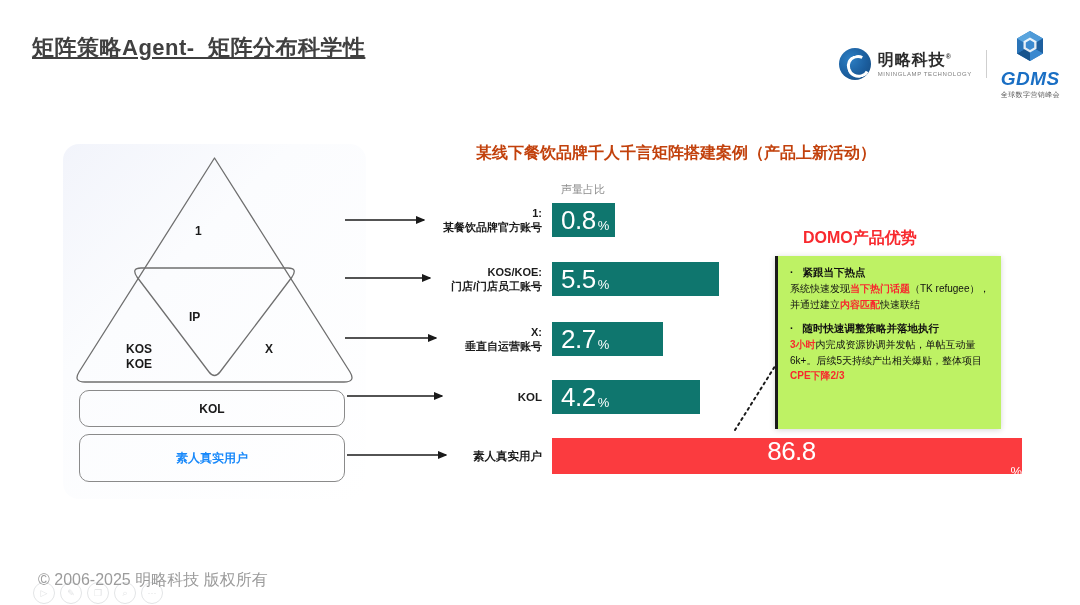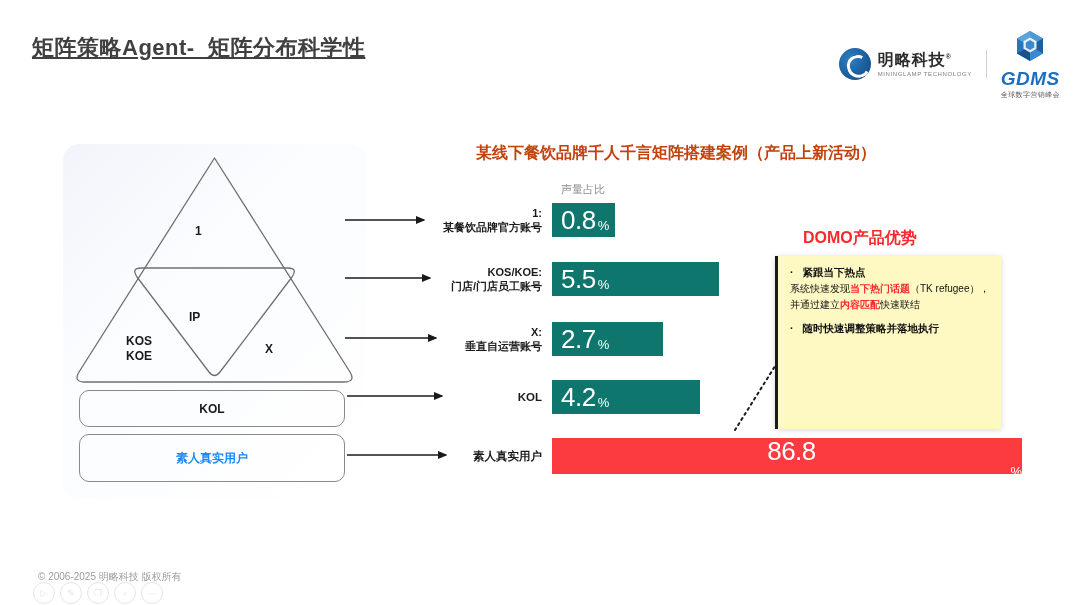--- a/index.html
+++ b/index.html
@@ -48,21 +48,21 @@
   .pyramid-panel{
     position:absolute; left:63px; top:144px; width:303px; height:355px;
     background:linear-gradient(135deg,#f2f4fb 0%,#fbfcfe 35%,#ffffff 100%);
     border-radius:16px;
   }
   .tri-wrap{ position:absolute; left:5px; top:6px; width:293px; height:238px; }
   .tri-wrap svg{ display:block; }
   .tri-label{ position:absolute; font-weight:bold; color:#1a1a1a; }
   .lbl-1{ left:127px; top:74px; font-size:12px; }
   .lbl-ip{ left:121px; top:160px; font-size:12px; }
-  .lbl-kos{ left:58px; top:184px; font-size:12px; line-height:15px; text-align:right; }
+  .lbl-kos{ left:58px; top:192px; font-size:12px; line-height:15px; text-align:right; }
   .lbl-x{ left:197px; top:192px; font-size:12px; }
 
   .band{
     position:absolute; left:16px; width:266px; height:37px;
     border:1.3px solid #8a8a8a; border-radius:10px;
     display:flex; align-items:center; justify-content:center;
     font-size:12px; font-weight:bold; background:transparent;
   }
   .band-kol{ top:246px; color:#1a1a1a; }
   .band-user{ top:290px; height:48px; color:#1989fa; }
@@ -94,37 +94,37 @@
 
   .arrows{ position:absolute; left:0; top:0; pointer-events:none; }
 
   
   .callout-title{
     position:absolute; left:803px; top:228px;
     font-size:16px; font-weight:bold; color:#f8292e;
   }
   .callout-box{
     position:absolute; left:775px; top:256px; width:226px; height:173px;
-    background:#fef9c3; border-left:3px solid #1a1a1a;
+    background:#bef264; border-left:3px solid #1a1a1a;
     box-shadow:0 1px 6px rgba(0,0,0,0.16);
     padding:9px 10px 0 12px;
   }
   .co-bullet{
     font-size:10.5px; font-weight:bold; color:#111111;
     line-height:15px; margin-bottom:1px;
   }
   .co-bullet .dot{ margin-right:9px; }
   .co-text{ font-size:10px; color:#111111; line-height:15.5px; }
   .co-text .hl{ color:#f8292e; font-weight:bold; }
   .co-gap{ height:9px; }
 
   
   .copyright{
     position:absolute; left:38px; top:570px;
-    font-size:10px; color:#9b9b9b;
+    font-size:16px; color:#9b9b9b;
   }
   .tool-dock{
     position:absolute; left:33px; top:582px;
     display:flex; gap:5px; opacity:0.28;
   }
   .tool-btn{
     width:22px; height:22px; border-radius:50%;
     border:1px solid #9aa0a6; display:flex;
     align-items:center; justify-content:center;
     color:#8b9096; font-size:9px; background:transparent;
@@ -250,20 +250,23 @@
   </div>
   <div class="co-text">
     <span>系统快速发现</span><span class="hl">当下热门话题</span><span>（TK refugee），并通过建立</span><span class="hl">内容匹配</span><span>快速联结</span>
   </div>
 
   <div class="co-gap"></div>
 
   <div class="co-bullet">
     <span class="dot">·</span><span>随时快速调整策略并落地执行</span>
   </div>
+  <div class="co-text">
+    <span class="hl">3小时</span><span>内完成资源协调并发帖，单帖互动量6k+。后续5天持续产出相关爆贴，整体项目</span><span class="hl">CPE下降2/3</span>
+  </div>
 </div>
 
 <div class="copyright">© 2006-2025 明略科技 版权所有</div>
 <div class="tool-dock">
   <div class="tool-btn">▷</div>
   <div class="tool-btn">✎</div>
   <div class="tool-btn">❐</div>
   <div class="tool-btn">⌕</div>
   <div class="tool-btn">···</div>
 </div>

